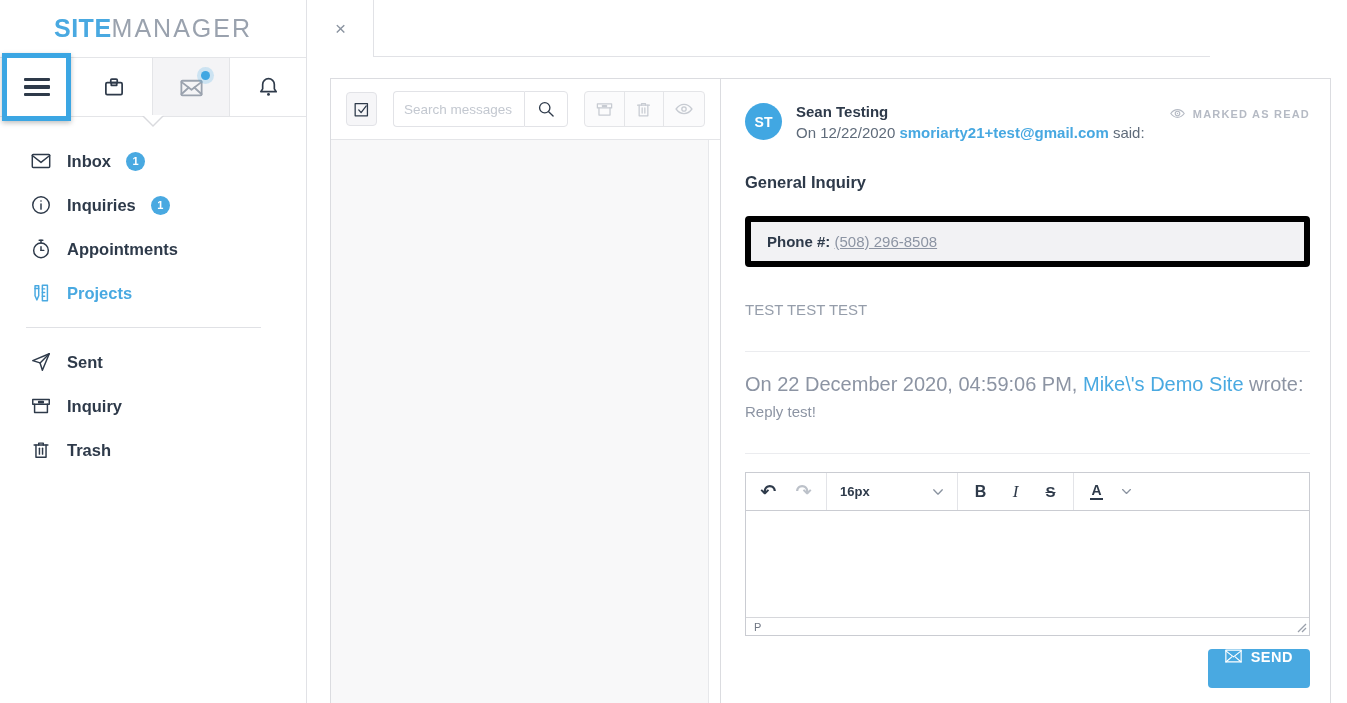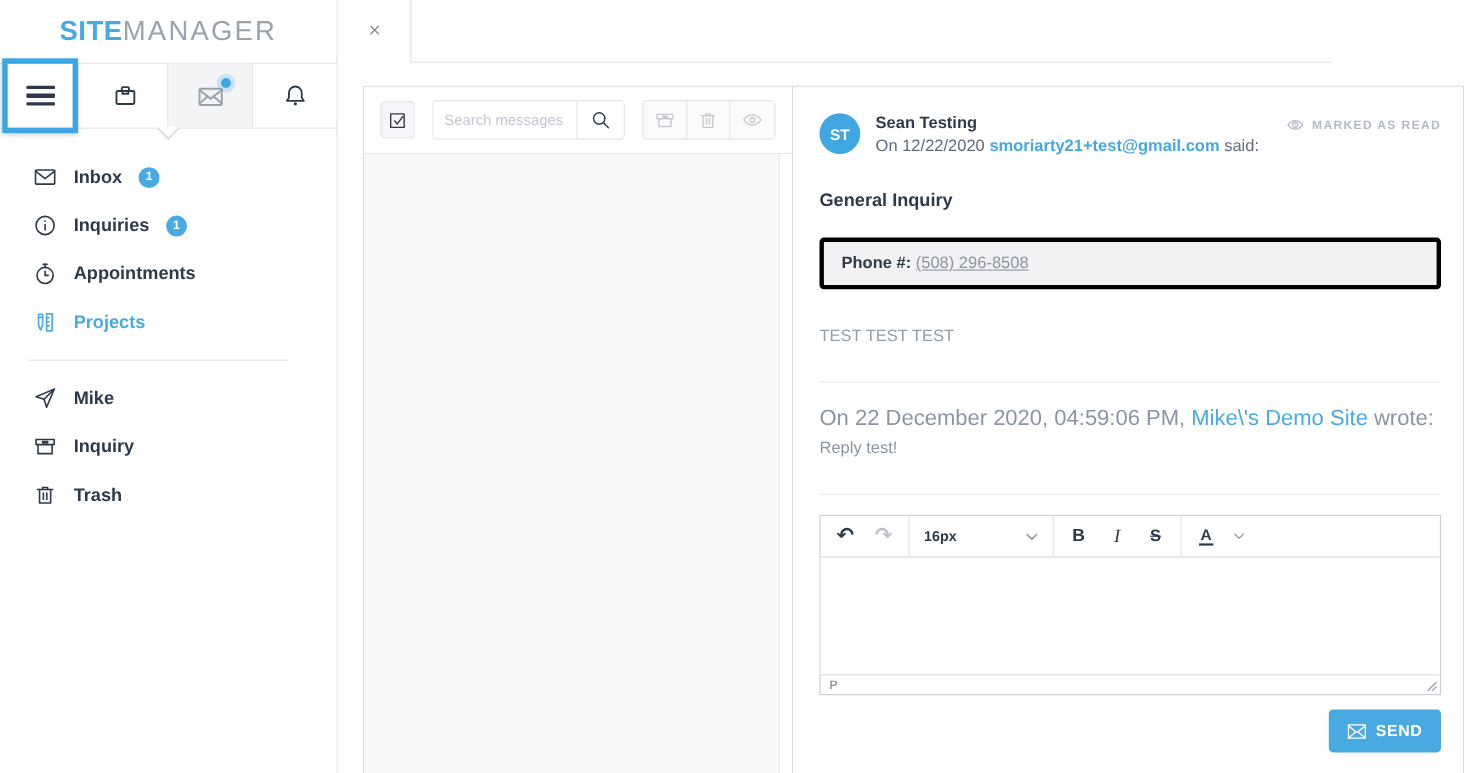--- a/index.html
+++ b/index.html
@@ -77,21 +77,21 @@
   .msg-head { display:flex; align-items:flex-start; }
   .avatar { width:37px; height:37px; border-radius:50%; background:#41a7e2; color:#fff;
     font-weight:700; font-size:14px; display:flex; align-items:center; justify-content:center;
     margin-right:14px; flex:0 0 auto; }
   .sender-name { font-size:15px; font-weight:700; color:#2e3a4a; }
   .sender-meta { margin-top:4px; font-size:15px; color:#5f6b7a; }
   .email-link { color:#47a8e1; font-weight:700; text-decoration:none; cursor:pointer; }
   .read-status { margin-left:auto; display:flex; align-items:center; gap:7px; color:#b5bac4;
     font-size:11px; font-weight:700; letter-spacing:1.2px; padding-top:2px; }
   .subject { margin-top:32px; font-size:16.5px; font-weight:700; color:#2e3a4a; }
-  .phone-box { margin-top:24px; background:#f2f2f4; border:4px solid #000000; border-radius:4px;
+  .phone-box { margin-top:24px; background:#f2f2f4; border:6px solid #000000; border-radius:4px;
     padding:11px 16px; font-size:15px; }
   .phone-label { font-weight:700; color:#2e3a4a; }
   .phone-link { color:#8c94a3; text-decoration:underline; cursor:pointer; }
   .msg-body { margin-top:34px; color:#959daa; font-size:15px; }
   .rule { border:none; border-top:1px solid #ebecef; }
   .rule-1 { margin-top:33px; }
   .quote-head { margin-top:21px; font-size:20px; font-weight:400; color:#8c94a3; }
   .site-link { color:#49a9e1; cursor:pointer; }
   .quote-body { margin-top:7px; font-size:15px; color:#8c94a3; }
   .rule-2 { margin-top:33px; }
@@ -115,21 +115,21 @@
   .ed-color .glyph { font-weight:700; font-size:14px; line-height:1;
     border-bottom:2.5px solid #2e3a4a; padding:0 1px 1px; }
   .ed-area { height:106px; background:#fff; cursor:text; }
   .ed-status { height:18px; border-top:1px solid #d6d7db; display:flex; align-items:center;
     padding:0 8px; font-size:11px; color:#6f7683; position:relative; }
   .resize-handle { position:absolute; right:2px; bottom:2px; cursor:nwse-resize; }
 
   .send-row { display:flex; justify-content:flex-end; margin-top:13px; }
   .send-btn { background:#49a9e1; color:#fff; border:none; border-radius:4px; height:39px;
     padding:0 17px; font-size:14.5px; font-weight:700; letter-spacing:.5px; display:flex;
-    align-items:center; gap:9px; cursor:pointer; font-family:inherit; }
+    align-items:flex-start; gap:9px; cursor:pointer; font-family:inherit; }
 
   .st { stroke:#2e3a4a; stroke-width:1.6; fill:none; stroke-linecap:round; stroke-linejoin:round; }
   .st-gray { stroke:#c7cbd2; } .st-light { stroke:#b5bac4; } .st-blue { stroke:#49a9e1; }
   .st-mail { stroke:#9aa2ae; } .st-white { stroke:#fff; stroke-width:1.4; }
 </style>
 </head>
 <body>
 
 <div class="stage">
 
@@ -230,21 +230,21 @@
 
       <div class="nav-divider"></div>
 
       <div class="nav-item">
         <span class="ic">
           <svg class="st" width="22" height="22" viewBox="0 0 24 24">
             <path d="M21 3L3 10.5l8 2.5 2.5 8z"></path>
               <path d="M21 3L11 13"></path>
           </svg>
         </span>
-        <span>Mike</span>
+        <span>Sent</span>
       </div>
       <div class="nav-item">
         <span class="ic">
           <svg class="st" width="22" height="22" viewBox="0 0 24 24">
             <rect x="3" y="5" width="18" height="5"></rect>
               <path d="M5 10v9h14v-9"></path>
             <rect x="9.5" y="7" width="5" height="1.4"></rect>
           </svg>
         </span>
         <span>Inquiry</span>

